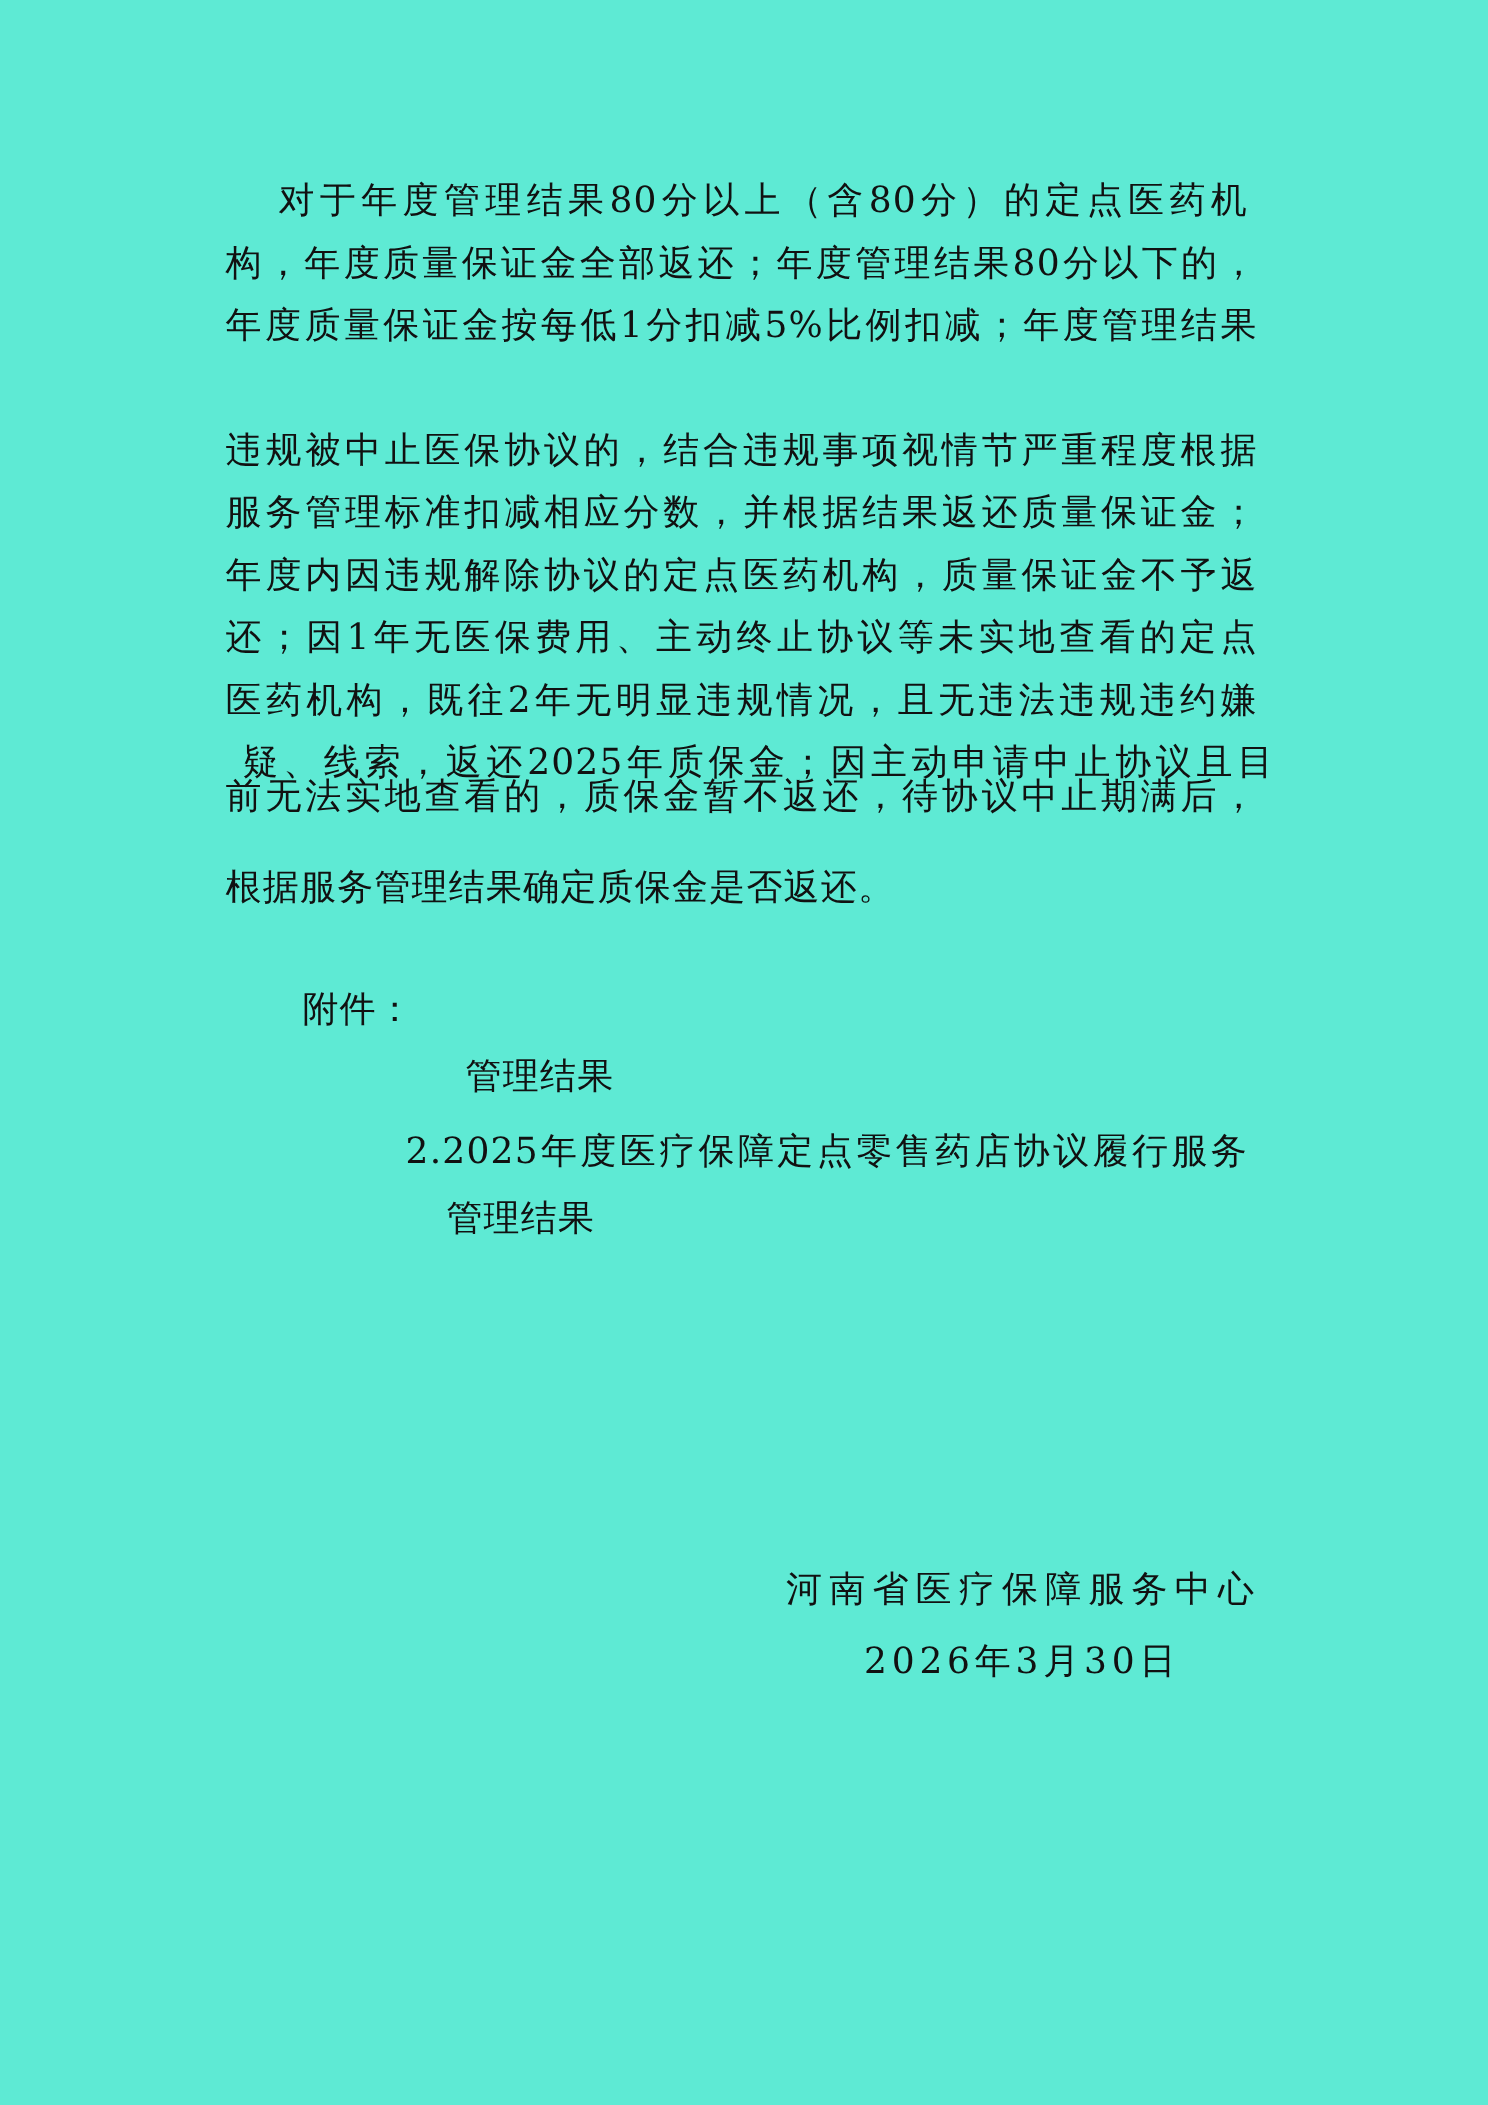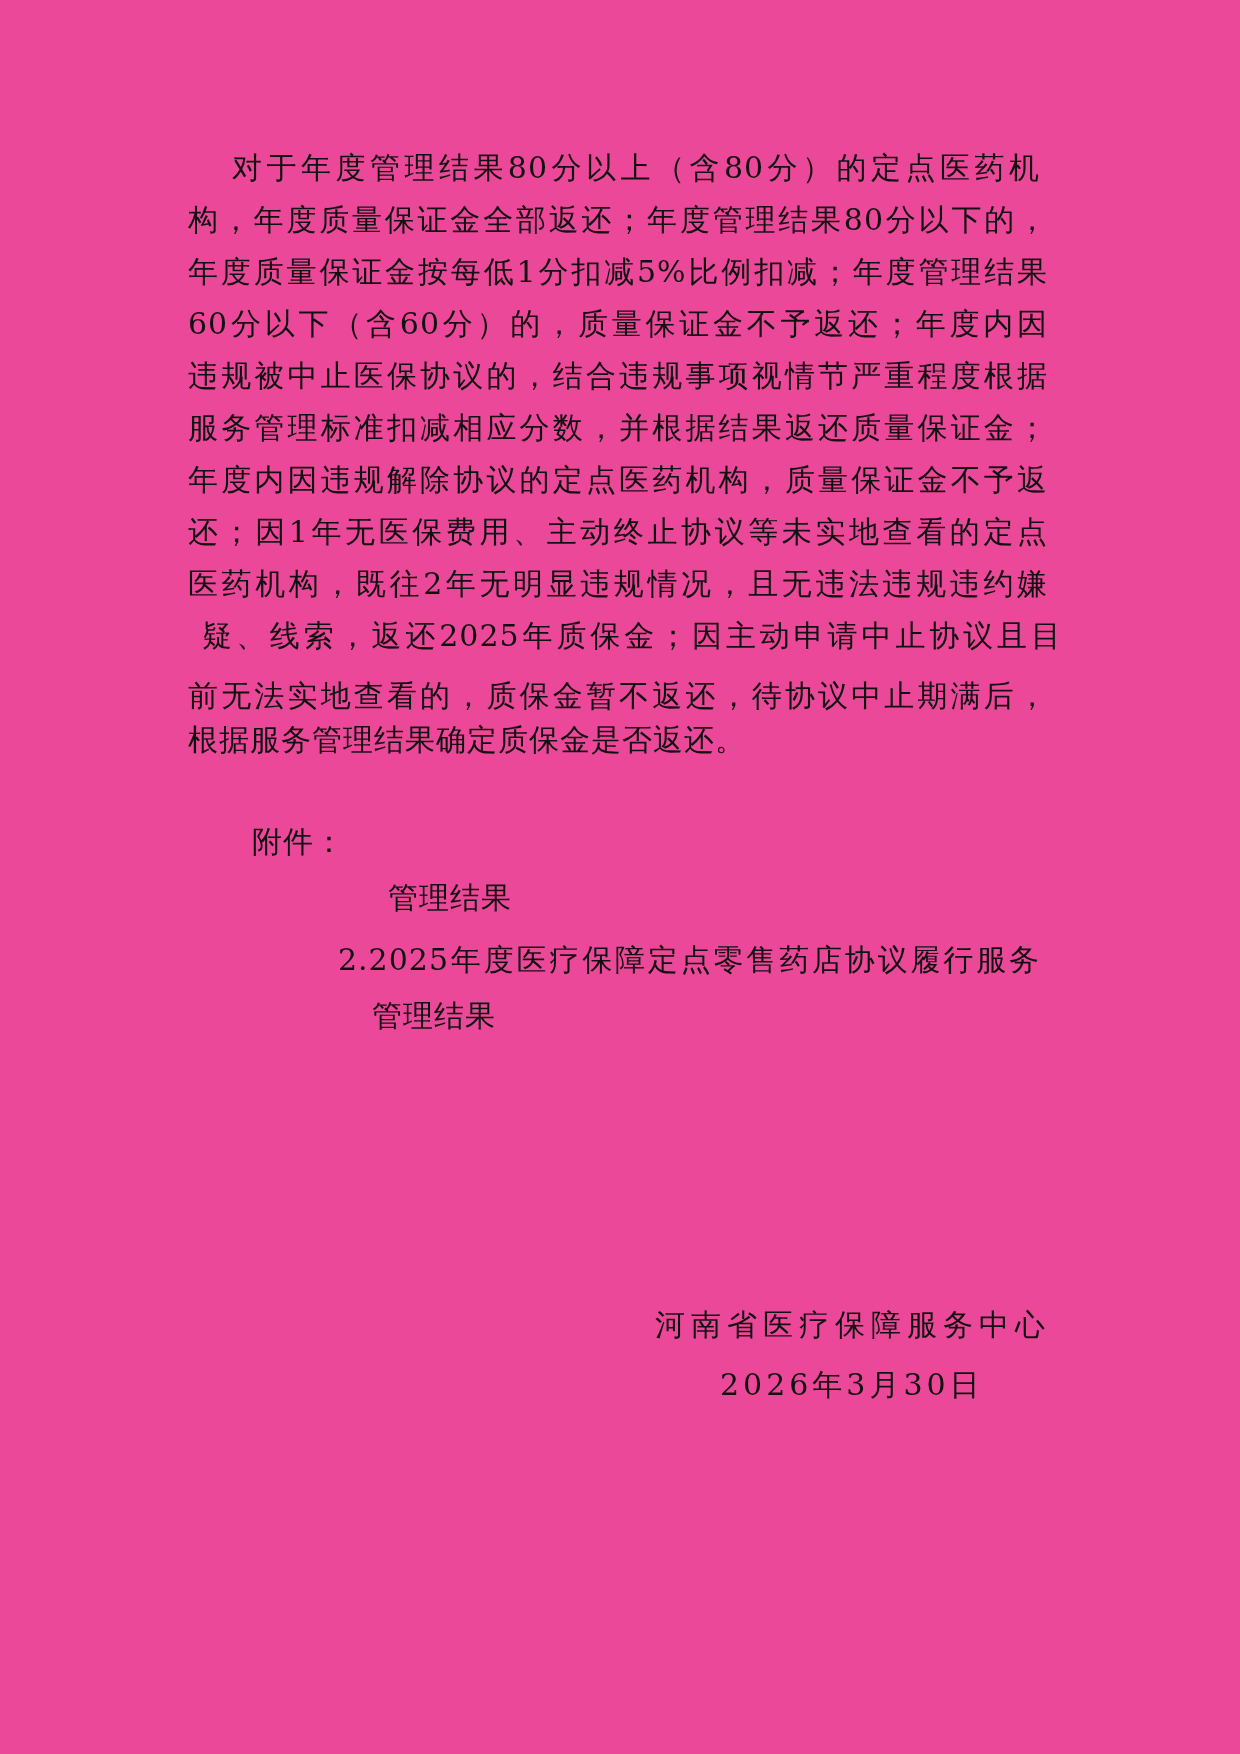--- a/index.html
+++ b/index.html
@@ -13,21 +13,21 @@
       position: relative;
       overflow: hidden;
       font-family: "DejaVu Serif", "Liberation Serif", serif;
       color: #111111;
     }
     .page {
       position: absolute;
       left: 0; top: 0;
       width: 1240px;
       height: 1754px;
-      background: #ec4899;
+      background: #5eead4;
     }
     .line {
       position: absolute;
       left: 188px;
       width: 860px;
       font-size: 30px;
       line-height: 40px;
       white-space: nowrap;
       letter-spacing: 1px;
     }
@@ -37,28 +37,27 @@
     }
   </style>
 </head>
 <body>
 
 <div class="page">
 
   <div class="line just" style="top:148px; left:232px; width:808px;">对于年度管理结果80分以上（含80分）的定点医药机</div>
   <div class="line just" style="top:200px;">构，年度质量保证金全部返还；年度管理结果80分以下的，</div>
   <div class="line just" style="top:252px;">年度质量保证金按每低1分扣减5%比例扣减；年度管理结果</div>
-  <div class="line just" style="top:304px;">60分以下（含60分）的，质量保证金不予返还；年度内因</div>
   <div class="line just" style="top:408px;">服务管理标准扣减相应分数，并根据结果返还质量保证金；</div>
   <div class="line just" style="top:356px;">违规被中止医保协议的，结合违规事项视情节严重程度根据</div>
   <div class="line just" style="top:460px;">年度内因违规解除协议的定点医药机构，质量保证金不予返</div>
   <div class="line just" style="top:512px;">还；因1年无医保费用、主动终止协议等未实地查看的定点</div>
   <div class="line just" style="top:564px;">医药机构，既往2年无明显违规情况，且无违法违规违约嫌</div>
   <div class="line just" style="top:616px;margin-left:14px;">疑、线索，返还2025年质保金；因主动申请中止协议且目</div>
-  <div class="line just" style="top:676px;">前无法实地查看的，质保金暂不返还，待协议中止期满后，</div>
+  <div class="line just" style="top:644px;">前无法实地查看的，质保金暂不返还，待协议中止期满后，</div>
   <div class="line" style="top:720px;">根据服务管理结果确定质保金是否返还。</div>
 
   <div class="line" style="top:822px; left:252px; width:90px;">附件：</div>
   <div class="line" style="top:878px; left:388px; width:300px;">管理结果</div>
   <div class="line just" style="top:940px; left:338px; width:702px;">2.2025年度医疗保障定点零售药店协议履行服务</div>
   <div class="line" style="top:996px; left:372px; width:300px;">管理结果</div>
 
   <div class="line" style="top:1305px; left:655px; width:380px; letter-spacing:6px;">河南省医疗保障服务中心</div>
   <div class="line" style="top:1365px; left:720px; width:300px; letter-spacing:4px;">2026年3月30日</div>
 

